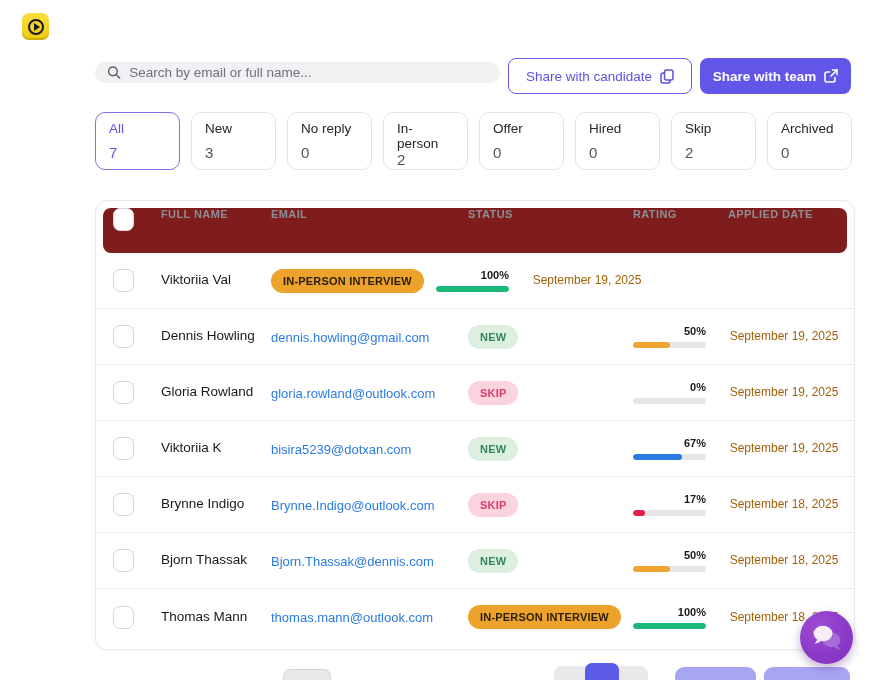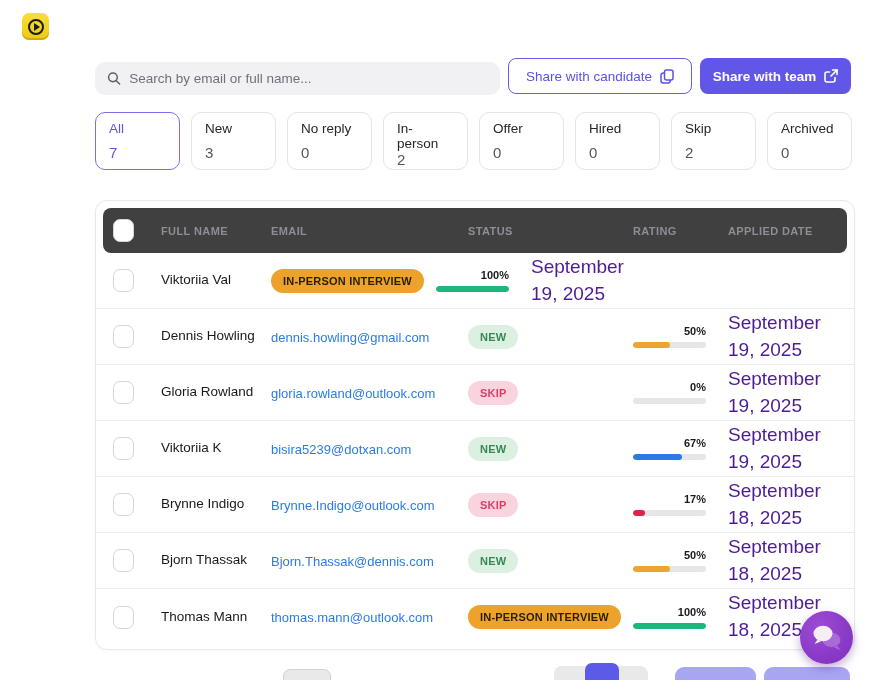--- a/index.html
+++ b/index.html
@@ -14,21 +14,21 @@
           display:flex; align-items:center; justify-content:center;
           box-shadow:inset 0 -2px 0 rgba(0,0,0,.15); }
   .logo-ring { width:16px; height:16px; border:2px solid #1a1a1a; border-radius:50%;
                display:flex; align-items:center; justify-content:center; }
   .logo-play { width:0; height:0; border-left:6px solid #1a1a1a; border-top:4px solid transparent;
                border-bottom:4px solid transparent; margin-left:2px; }
   .brand-title { font-size:20px; font-weight:500; letter-spacing:3.5px; color:#141414;
                  text-transform:uppercase; }
 
   
-  .search { position:absolute; top:62px; left:95px; width:405px; height:33px;
+  .search { position:absolute; top:62px; left:95px; width:405px; height:21px;
             background:#F1F1F4; border-radius:10px; display:flex; align-items:center;
             padding:0 12px; gap:8px; }
   .search input { border:none; outline:none; background:transparent; font-size:13.5px;
                   color:#303036; width:100%; font-family:"Liberation Sans", sans-serif; }
   .search input::placeholder { color:#70707A; }
 
   .btn { position:absolute; top:58px; height:36px; border-radius:8px; display:flex;
          align-items:center; justify-content:center; gap:8px; font-size:13.5px;
          cursor:pointer; }
   .btn-outline { left:508px; width:184px; background:#fff; border:1.5px solid #6A5CE8;
@@ -43,22 +43,22 @@
          display:flex; flex-direction:column; justify-content:space-between; }
   .tab .t-label { font-size:13.5px; color:#26262B; }
   .tab .t-count { font-size:15px; color:#55555C; }
   .tab.active { border:1.5px solid #7C6FEA; }
   .tab.active .t-label, .tab.active .t-count { color:#5F54E6; }
 
   
   .card { position:absolute; top:200px; left:95px; width:760px; height:450px;
           background:#fff; border:1px solid #E9E9EC; border-radius:12px;
           box-shadow:0 1px 3px rgba(20,20,40,.04); }
-  .thead { margin:7px 7px 0; height:45px; background:#404040; border-radius:8px;
-           display:flex; align-items:center; padding-left:10px; }
+  .thead { margin:7px 7px 0; height:45px; background:#7f1d1d; border-radius:8px;
+           display:flex; align-items:flex-start; padding-left:10px; }
   .thead .h { font-size:11px; font-weight:700; color:#8D8D95; letter-spacing:.4px; }
   .cb { width:21px; height:23px; border:1.5px solid #D5D5DA; border-radius:7px;
         background:#fff; display:inline-block; cursor:pointer; flex:none; }
 
   .c-cb    { width:48px; flex:none; display:flex; align-items:center; }
   .c-name  { width:96px;  margin-right:14px; flex:none; }
   .c-email { width:183px; margin-right:14px; flex:none; }
   .c-status{ width:160px; margin-right:5px;  flex:none; }
   .c-rate  { width:73px;  margin-right:22px; flex:none; }
   .c-date  { width:112px; flex:none; }
@@ -66,21 +66,21 @@
   .row { display:flex; align-items:center; height:56px; padding-left:17px;
          border-bottom:1px solid #EDEDEF; }
   .row:last-child { border-bottom:none; }
   .name { font-size:13.5px; color:#19191D; line-height:1.4; }
   .email { font-size:13px; color:#2B7BE4; text-decoration:none; cursor:pointer; }
   .badge { display:inline-block; font-size:11px; font-weight:700; letter-spacing:.2px;
            padding:6px 12px; border-radius:13px; white-space:nowrap; }
   .pct { font-size:11px; font-weight:700; color:#19191D; text-align:right; margin-bottom:5px; }
   .track { width:100%; height:6px; border-radius:3px; background:#E6E6E9; overflow:hidden; }
   .fill { height:100%; border-radius:3px; }
-  .date { font-size:19px; color:#4c1d95; line-height:1.4; }
+  .date { font-size:12px; color:#a16207; line-height:1.4;text-align:center; }
 
   
   .fab { position:absolute; left:800px; top:611px; width:53px; height:53px; border-radius:50%;
          background:radial-gradient(circle at 35% 30%, #9B4BD4, #7F2EBF); cursor:pointer;
          display:flex; align-items:center; justify-content:center;
          box-shadow:0 4px 10px rgba(80,20,130,.35); }
 
   
   .p-gray-btn { position:absolute; left:283px; top:669px; width:48px; height:22px;
                 background:#E9E9EC; border:1px solid #D2D2D7; border-radius:7px; cursor:pointer; }

